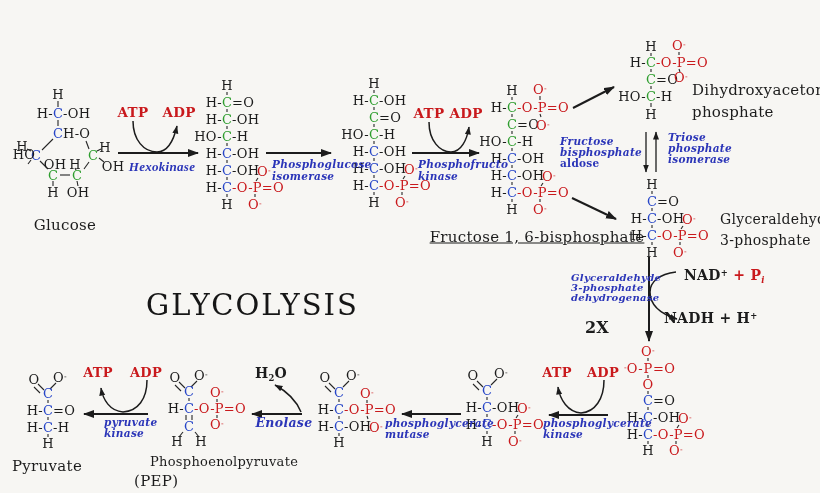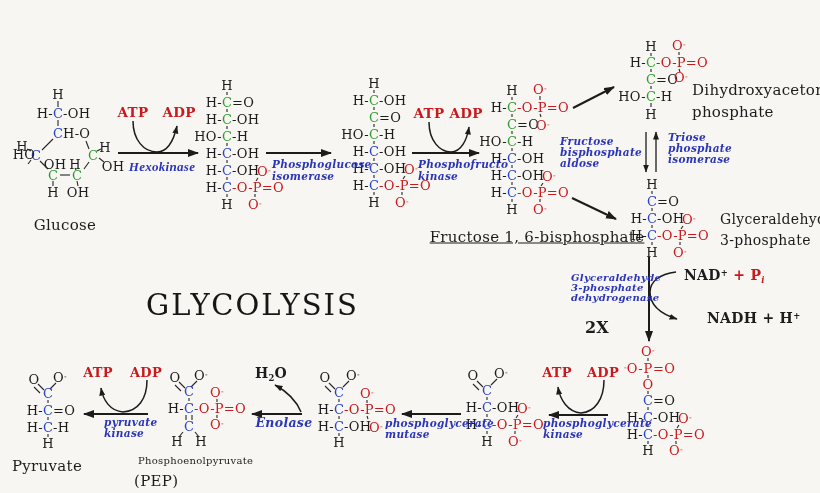--- a/index.html
+++ b/index.html
@@ -313,48 +313,48 @@
     <span class="tok am" style="left: 48px; top: 427px;"><span style="color: rgb(39, 70, 200);">C</span></span>
     <span class="tok as" style="left: 53px; top: 427px;"><span>-H</span></span>
     <span class="tok am" style="left: 48px; top: 443px;"><span>H</span></span>
     <span class="tok am" style="left: 162px; top: 166px; font-size: 13px; font-family: Liberation Serif, serif;"><span style="color: rgb(43, 53, 184); font-weight: bold; font-style: italic;">Hexokinase</span></span>
     <span class="tok as" style="left: 272px; top: 164px; font-size: 10.5px;"><span style="color: rgb(43, 53, 184); font-weight: bold; font-style: italic;">Phosphoglucose</span></span>
     <span class="tok as" style="left: 272px; top: 176px; font-size: 10.5px;"><span style="color: rgb(43, 53, 184); font-weight: bold; font-style: italic;">isomerase</span></span>
     <span class="tok as" style="left: 418px; top: 164px; font-size: 10.5px;"><span style="color: rgb(43, 53, 184); font-weight: bold; font-style: italic;">Phosphofructo</span></span>
     <span class="tok as" style="left: 418px; top: 176px; font-size: 10.5px;"><span style="color: rgb(43, 53, 184); font-weight: bold; font-style: italic;">kinase</span></span>
     <span class="tok as" style="left: 560px; top: 141px; font-size: 10.5px;"><span style="color: rgb(43, 53, 184); font-weight: bold; font-style: italic;">Fructose</span></span>
     <span class="tok as" style="left: 560px; top: 152px; font-size: 10.5px;"><span style="color: rgb(43, 53, 184); font-weight: bold; font-style: italic;">bisphosphate</span></span>
-    <span class="tok as" style="left: 560px; top: 163px; font-size: 10.5px;"><span style="color: rgb(43, 53, 184); font-weight: bold; font-style: italic;">aldose</span></span>
+    <span class="tok as" style="left: 560px; top: 163px; font-size: 10.5px;"><span style="color: rgb(43, 53, 184); font-weight: bold; ">aldose</span></span>
     <span class="tok as" style="left: 668px; top: 137px; font-size: 10.5px;"><span style="color: rgb(43, 53, 184); font-weight: bold; font-style: italic;">Triose</span></span>
     <span class="tok as" style="left: 668px; top: 148px; font-size: 10.5px;"><span style="color: rgb(43, 53, 184); font-weight: bold; font-style: italic;">phosphate</span></span>
     <span class="tok as" style="left: 668px; top: 159px; font-size: 10.5px;"><span style="color: rgb(43, 53, 184); font-weight: bold; font-style: italic;">isomerase</span></span>
     <span class="tok as" style="left: 571px; top: 278px; font-size: 10px;"><span style="color: rgb(43, 53, 184); font-weight: bold; font-style: italic;">Glyceraldehyde</span></span>
     <span class="tok as" style="left: 571px; top: 288px; font-size: 10px;"><span style="color: rgb(43, 53, 184); font-weight: bold; font-style: italic;">3-phosphate</span></span>
     <span class="tok as" style="left: 571px; top: 298px; font-size: 10px;"><span style="color: rgb(43, 53, 184); font-weight: bold; font-style: italic;">dehydrogenase</span></span>
     <span class="tok as" style="left: 543px; top: 423px; font-size: 10.5px;"><span style="color: rgb(43, 53, 184); font-weight: bold; font-style: italic;">phosphoglycerate</span></span>
     <span class="tok as" style="left: 543px; top: 434px; font-size: 10.5px;"><span style="color: rgb(43, 53, 184); font-weight: bold; font-style: italic;">kinase</span></span>
     <span class="tok as" style="left: 385px; top: 423px; font-size: 10.5px;"><span style="color: rgb(43, 53, 184); font-weight: bold; font-style: italic;">phosphoglycerate</span></span>
     <span class="tok as" style="left: 385px; top: 434px; font-size: 10.5px;"><span style="color: rgb(43, 53, 184); font-weight: bold; font-style: italic;">mutase</span></span>
     <span class="tok am" style="left: 284px; top: 423px; font-size: 12.5px;"><span style="color: rgb(43, 53, 184); font-weight: bold; font-style: italic;">Enolase</span></span>
     <span class="tok as" style="left: 104px; top: 422px; font-size: 10.5px;"><span style="color: rgb(43, 53, 184); font-weight: bold; font-style: italic;">pyruvate</span></span>
     <span class="tok as" style="left: 104px; top: 433px; font-size: 10.5px;"><span style="color: rgb(43, 53, 184); font-weight: bold; font-style: italic;">kinase</span></span>
     <span class="tok am" style="left: 133px; top: 113px; font-size: 13.5px;"><span style="color: rgb(201, 25, 28); font-weight: bold;">ATP</span></span>
     <span class="tok am" style="left: 179px; top: 113px; font-size: 13.5px;"><span style="color: rgb(201, 25, 28); font-weight: bold;">ADP</span></span>
     <span class="tok am" style="left: 429px; top: 114px; font-size: 13.5px;"><span style="color: rgb(201, 25, 28); font-weight: bold;">ATP</span></span>
     <span class="tok am" style="left: 466px; top: 114px; font-size: 13.5px;"><span style="color: rgb(201, 25, 28); font-weight: bold;">ADP</span></span>
     <span class="tok as" style="left: 684px; top: 275px; font-size: 14px;"><span style="font-weight: bold;">NAD</span><span class="sup" style="font-weight: bold;">+</span><span style="color: rgb(201, 25, 28); font-weight: bold;"> + </span><span style="color: rgb(201, 25, 28); font-weight: bold;">P</span><span class="sub" style="color: rgb(201, 25, 28); font-weight: bold; font-style: italic;">i</span></span>
-    <span class="tok as" style="left: 707px; top: 318px; font-size: 14px;"><span style="font-weight: bold;">NADH + H</span><span class="sup" style="font-weight: bold;">+</span></span>
+    <span class="tok as" style="left: 664px; top: 318px; font-size: 14px;"><span style="font-weight: bold;">NADH + H</span><span class="sup" style="font-weight: bold;">+</span></span>
     <span class="tok am" style="left: 597px; top: 328px; font-size: 16px;"><span style="font-weight: bold;">2X</span></span>
     <span class="tok am" style="left: 557px; top: 372px; font-size: 13px;"><span style="color: rgb(201, 25, 28); font-weight: bold;">ATP</span></span>
     <span class="tok am" style="left: 603px; top: 372px; font-size: 13px;"><span style="color: rgb(201, 25, 28); font-weight: bold;">ADP</span></span>
     <span class="tok am" style="left: 271px; top: 373px; font-size: 14px;"><span style="font-weight: bold;">H</span><span class="sub" style="font-weight: bold;">2</span><span style="font-weight: bold;">O</span></span>
     <span class="tok am" style="left: 98px; top: 372px; font-size: 13px;"><span style="color: rgb(201, 25, 28); font-weight: bold;">ATP</span></span>
     <span class="tok am" style="left: 146px; top: 372px; font-size: 13px;"><span style="color: rgb(201, 25, 28); font-weight: bold;">ADP</span></span>
     <span class="tok am" style="left: 65px; top: 225px; font-size: 15px;"><span>Glucose</span></span>
     <span class="tok am" style="left: 537px; top: 237px; font-size: 15px; text-decoration: underline;"><span>Fructose 1, 6-bisphosphate</span></span>
     <span class="tok as" style="left: 692px; top: 90px; font-size: 15px;"><span>Dihydroxyacetone</span></span>
     <span class="tok as" style="left: 692px; top: 112px; font-size: 15px;"><span>phosphate</span></span>
     <span class="tok as" style="left: 720px; top: 219px; font-size: 14px;"><span>Glyceraldehyde</span></span>
     <span class="tok as" style="left: 720px; top: 240px; font-size: 14px;"><span>3-phosphate</span></span>
-    <span class="tok as" style="left: 138px; top: 461px; font-size: 10px;"><span>Phosphoenolpyruvate</span></span>
+    <span class="tok as" style="left: 150px; top: 461px; font-size: 13px;"><span>Phosphoenolpyruvate</span></span>
     <span class="tok as" style="left: 134px; top: 481px; font-size: 15px;"><span>(PEP)</span></span>
     <span class="tok am" style="left: 47px; top: 466px; font-size: 15px;"><span>Pyruvate</span></span>
   </div>
 
 </body></html>

